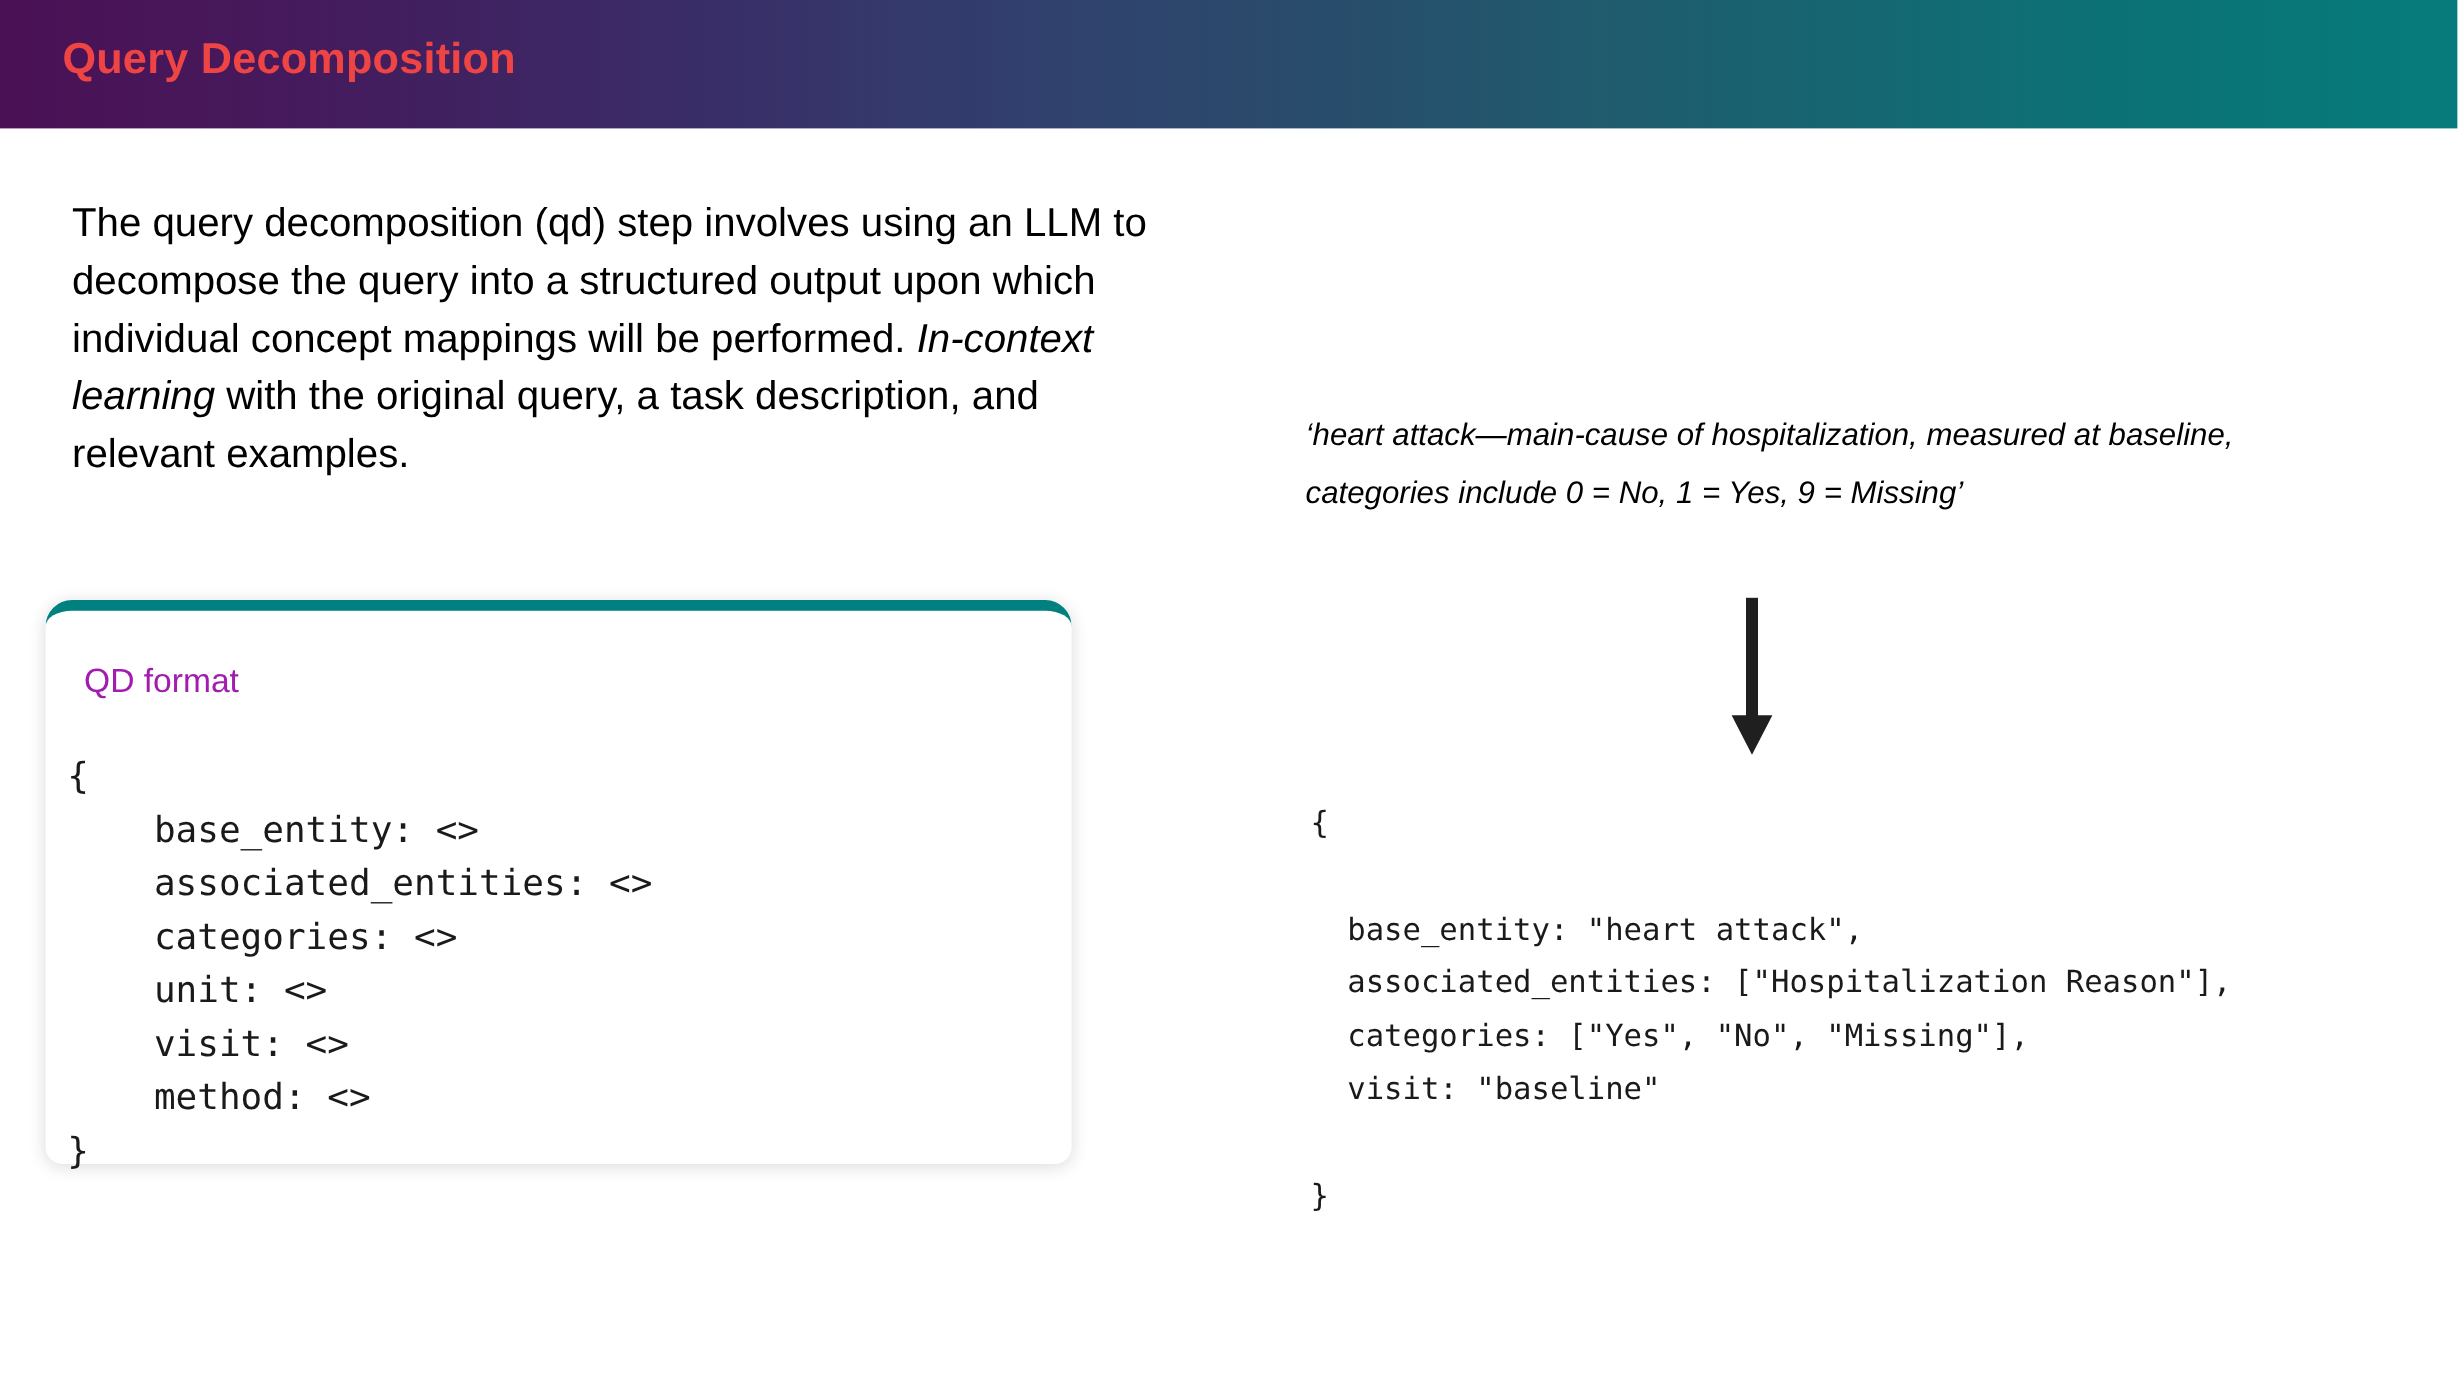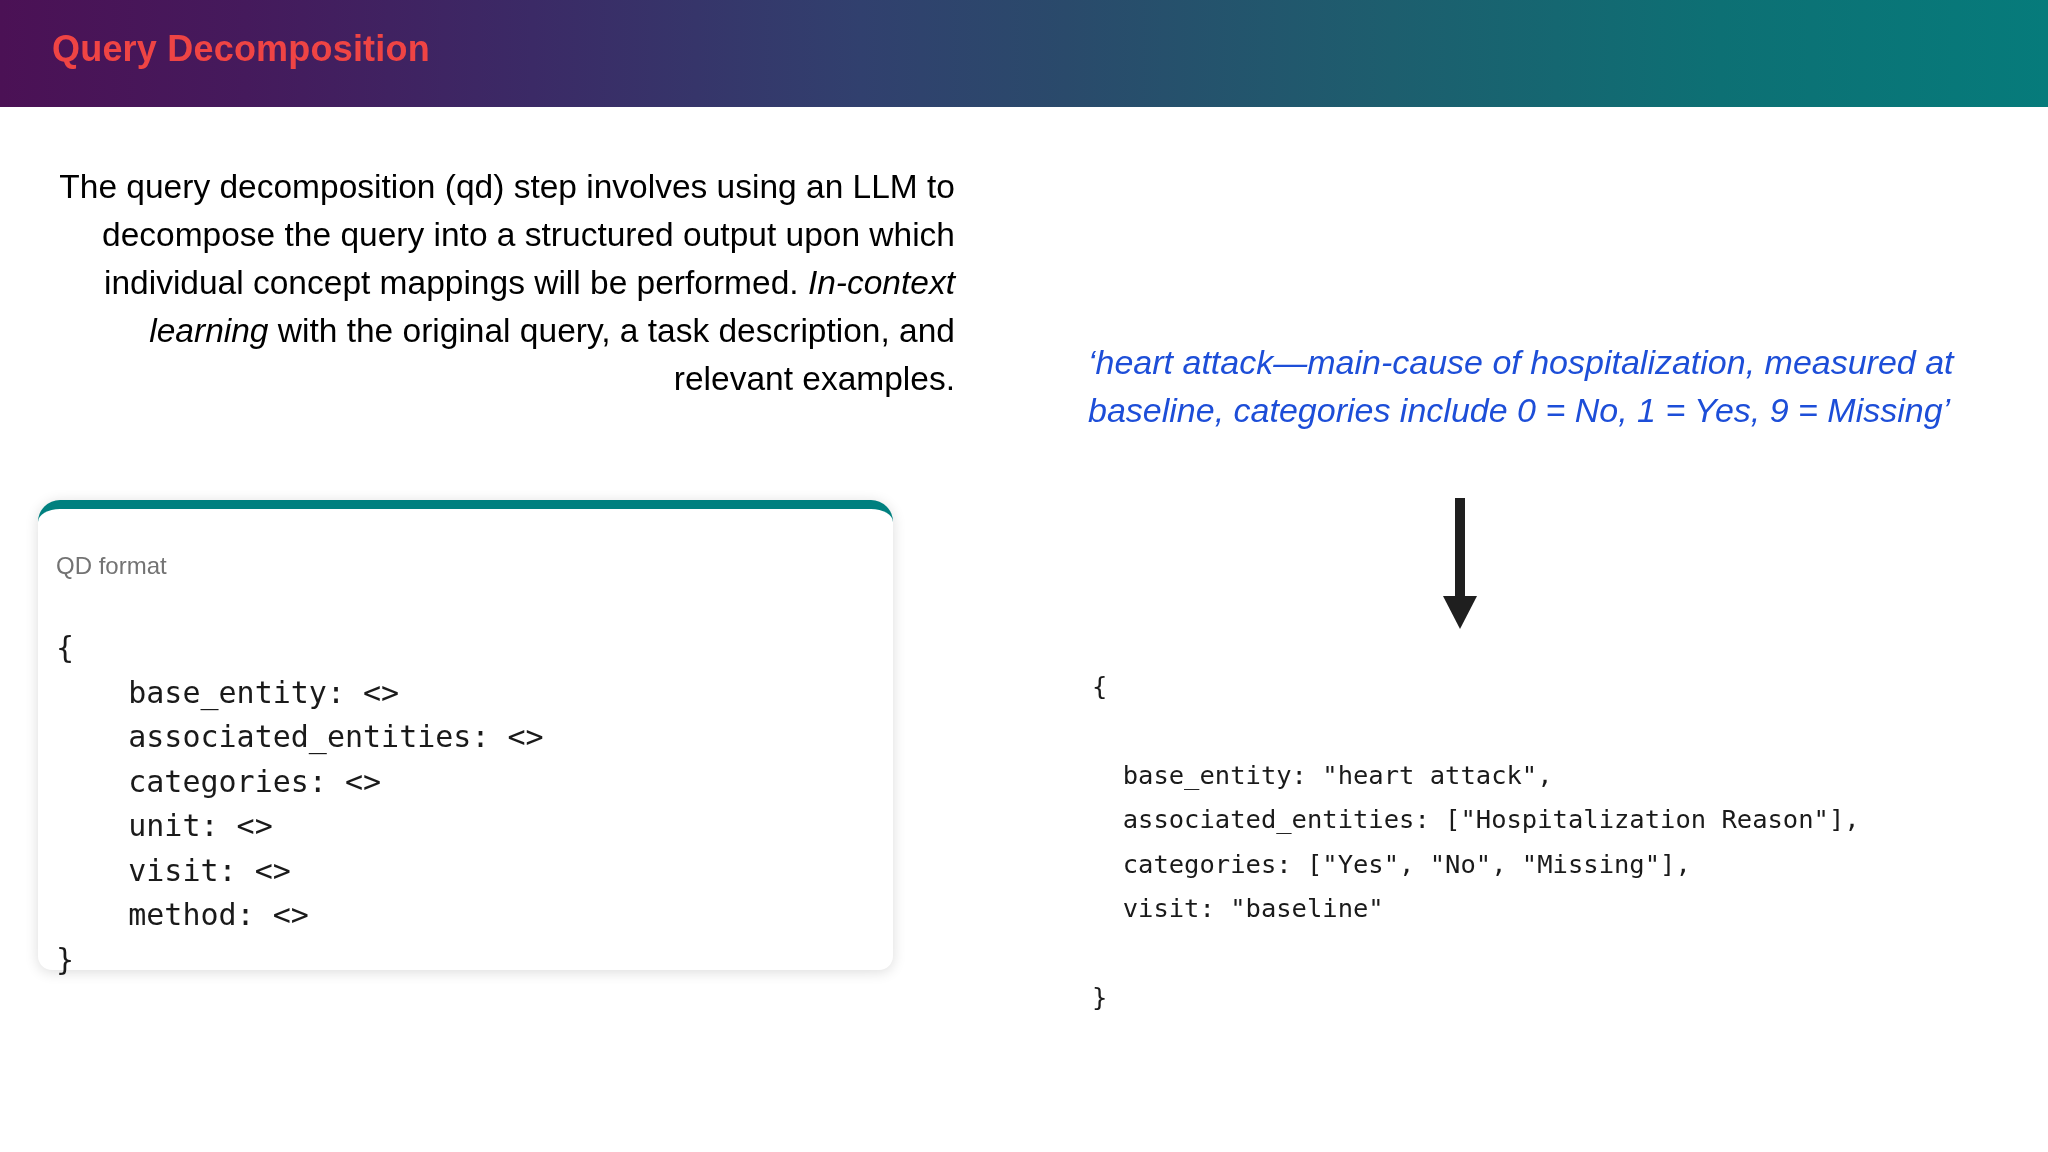--- a/index.html
+++ b/index.html
@@ -40,74 +40,73 @@
     font-size: 36px;
     font-weight: bold;
     color: #ef4444;
     letter-spacing: 0.2px;
     white-space: nowrap;
   }
 
   
   .left-paragraph {
     position: absolute;
-    left: 50px;
+    left: 60px;
     top: 163px;
     width: 905px;
     font-size: 33.5px;
     line-height: 48px;
     color: #000000;
-    text-align: right;
   }
   .left-paragraph .em {
     font-style: italic;
   }
 
   
   .qd-card {
     position: absolute;
     left: 38px;
     top: 500px;
     width: 855px;
     height: 470px;
     background: #ffffff;
     border-top: 9px solid #00807f;
     border-radius: 22px 22px 14px 14px;
     box-shadow: 0 2px 14px rgba(0,0,0,0.14);
     box-sizing: border-box;
   }
   .qd-title {
     position: absolute;
-    left: 56px;
+    left: 70px;
     top: 552px;
-    font-size: 24px;
-    color: #737373;
+    font-size: 28px;
+    color: #a21caf;
     white-space: nowrap;
   }
   .qd-code {
     position: absolute;
     left: 56px;
     top: 596px;
     font-family: "DejaVu Sans Mono", "Liberation Mono", monospace;
     font-size: 30px;
     line-height: 44.5px;
     color: #1a1a1a;
     white-space: pre;
   }
 
   
   .quote-text {
     position: absolute;
     left: 1088px;
     top: 338px;
     width: 880px;
-    font-size: 34px;
+    font-size: 26px;
     line-height: 48px;
     font-style: italic;
-    color: #1d4ed8;
+    color: #000000;
   }
 
   
   .arrow-wrap {
     position: absolute;
     left: 1430px;
     top: 498px;
     width: 60px;
     height: 132px;
   }

